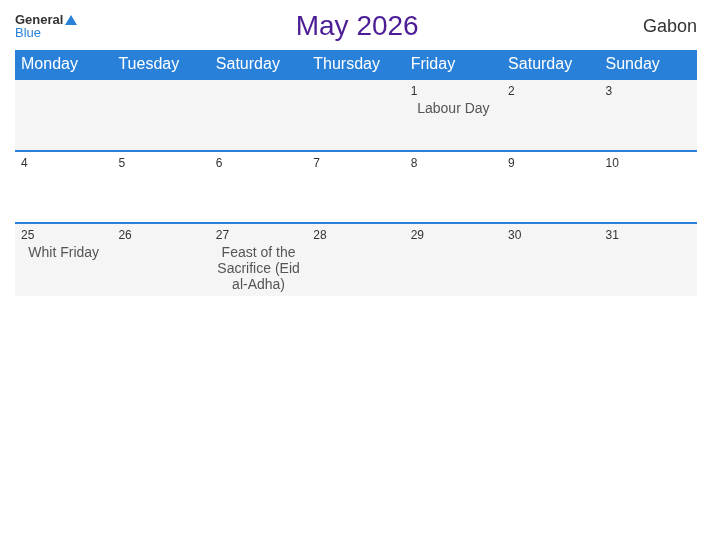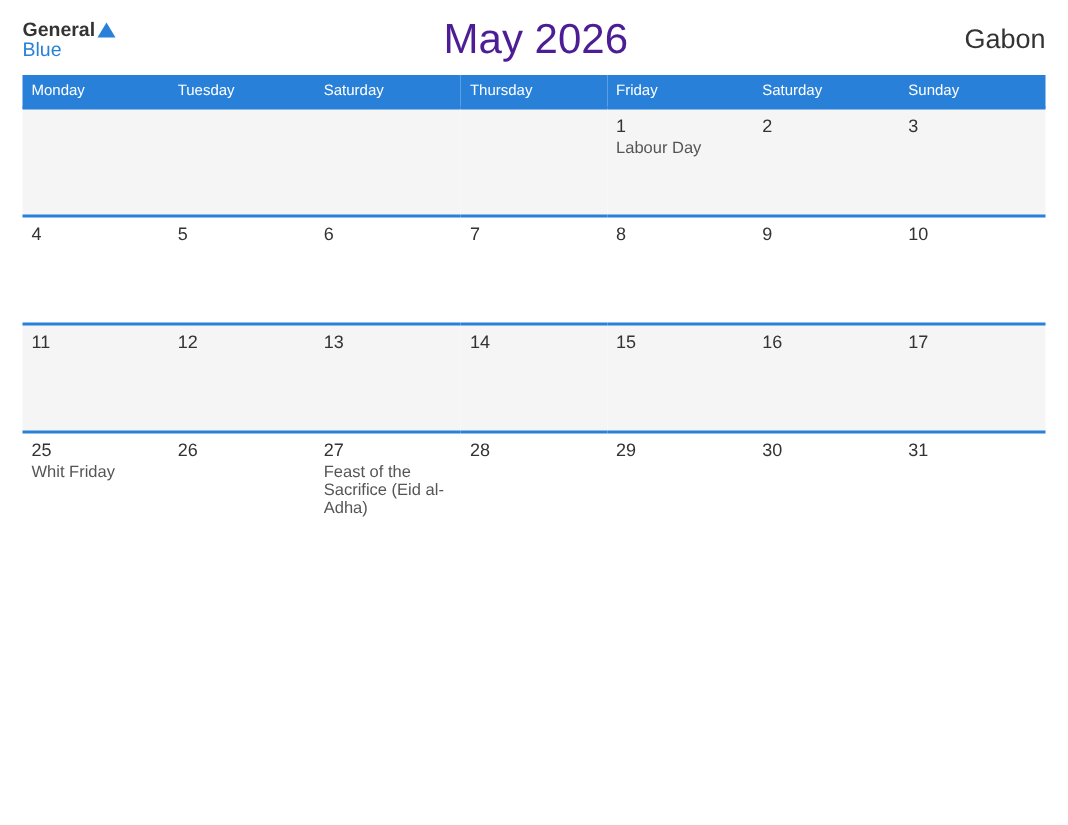--- a/index.html
+++ b/index.html
@@ -64,21 +64,21 @@
       min-width: 60px;
       text-align: right;
     }
     .calendar {
       width: 100%;
       border-collapse: collapse;
     }
     .calendar thead tr th {
       background: #2980d9;
       color: #fff;
-      font-size: 10px;
+      font-size: 16px;
       font-weight: normal;
       padding: 5px 6px;
       text-align: left;
       border: none;
     }
     .calendar tbody tr {
       border-top: 2px solid #2980d9;
     }
     .calendar tbody tr td {
       vertical-align: top;
@@ -92,23 +92,24 @@
     .calendar tbody tr:nth-child(odd) td {
       background: #f5f5f5;
     }
     .day-number {
       font-size: 12px;
       color: #333;
       display: block;
       margin-bottom: 2px;
     }
     .event {
-      font-size: 11px;
+      font-size: 14px;
       color: #555;
       display: block;
+      text-align: center;
     }
   </style>
 </head>
 <body>
 
 <div class="page">
   <div class="header">
     <div class="logo">
       <div class="logo-line">
         <span class="logo-general">General</span>
@@ -175,43 +176,20 @@
           </td>
           <td>
             <span class="day-number">9</span>
           </td>
           <td>
             <span class="day-number">10</span>
           </td>
         </tr>
         <tr>
           <td>
-            <span class="day-number">11</span>
-          </td>
-          <td>
-            <span class="day-number">12</span>
-          </td>
-          <td>
-            <span class="day-number">13</span>
-          </td>
-          <td>
-            <span class="day-number">14</span>
-          </td>
-          <td>
-            <span class="day-number">15</span>
-          </td>
-          <td>
-            <span class="day-number">16</span>
-          </td>
-          <td>
-            <span class="day-number">17</span>
-          </td>
-        </tr>
-        <tr>
-          <td>
             <span class="day-number">25</span>
             <span class="event">Whit Friday</span>
           </td>
           <td>
             <span class="day-number">26</span>
           </td>
           <td>
             <span class="day-number">27</span>
             <span class="event">Feast of the Sacrifice (Eid al-Adha)</span>
           </td>

